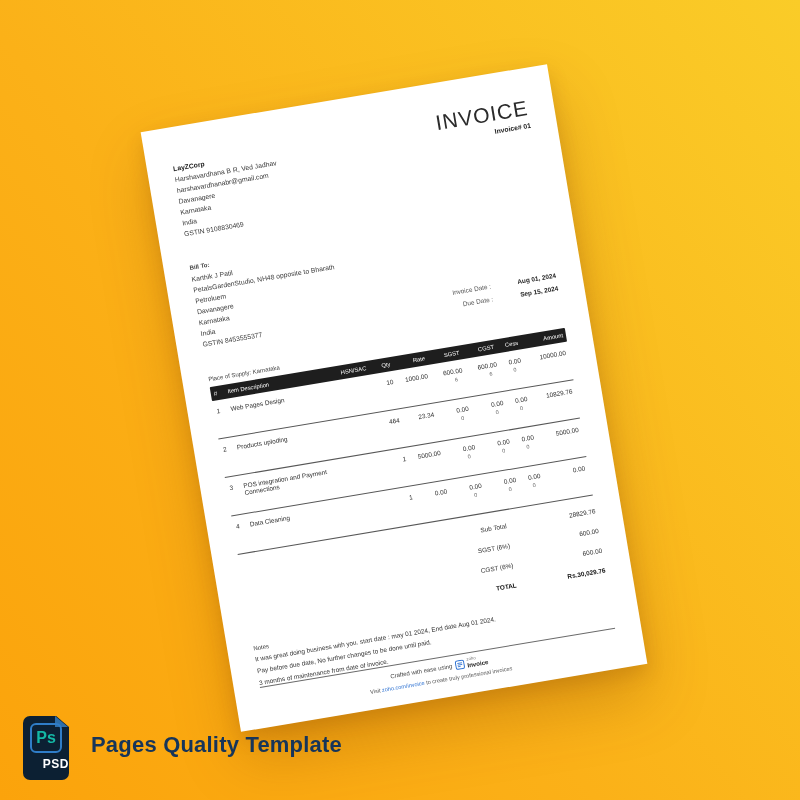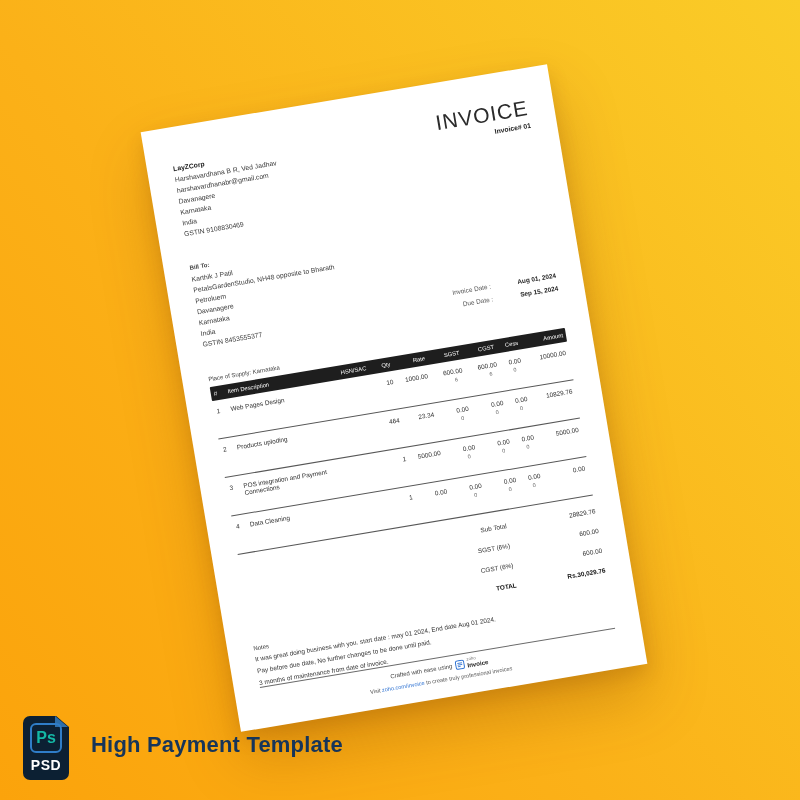--- a/index.html
+++ b/index.html
@@ -61,21 +61,21 @@
   .ztext .zb{display:block;font-size:6.2px;font-weight:bold;color:#222;margin-top:1px;}
   .visit{margin-top:3px;font-size:5.6px;color:#555;}
   .visit .lnk{color:#2E72D2;}
   
   .psd-badge{position:absolute;left:23px;top:716px;width:46px;height:64px;background:#0C2033;border-radius:7px;
     clip-path:polygon(0 0,72% 0,100% 17%,100% 100%,0 100%);}
   .psd-fold{position:absolute;top:0;right:1px;width:13px;height:11px;background:#2E6EA8;
     clip-path:polygon(0 0,100% 100%,0 100%);}
   .ps-box{position:absolute;left:7px;top:7px;width:28px;height:26px;border:2px solid #2F7DC8;border-radius:6px;
     display:flex;align-items:center;justify-content:center;color:#14b8a6;font-weight:bold;font-size:16px;}
-  .psd-label{position:absolute;left:0;right:0;top:41px;text-align:center;color:#fff;font-weight:bold;font-size:14px;letter-spacing:.5px;}
+  .psd-label{position:absolute;left:0;right:0;top:41px;text-align:right;color:#fff;font-weight:bold;font-size:12px;letter-spacing:.5px;}
   .brand-text{position:absolute;left:91px;top:731px;color:#16355A;font-weight:bold;font-size:22px;line-height:28px;letter-spacing:.2px;}
 </style>
 </head>
 <body>
 
 <div class="paper">
 
   <div class="inv-head">
     <div class="inv-title">INVOICE</div>
     <div class="inv-no">Invoice# 01</div>
@@ -230,14 +230,14 @@
 
 </div>
 
 <div class="psd-badge">
   <div class="psd-fold"></div>
   <div class="ps-box">Ps</div>
   <div class="psd-label">PSD</div>
 </div>
 
 <div class="brand-text">
-  <div>High Payment Template</div>
+  <div>Pages Quality Template</div>
 </div>
 
 </body></html>

